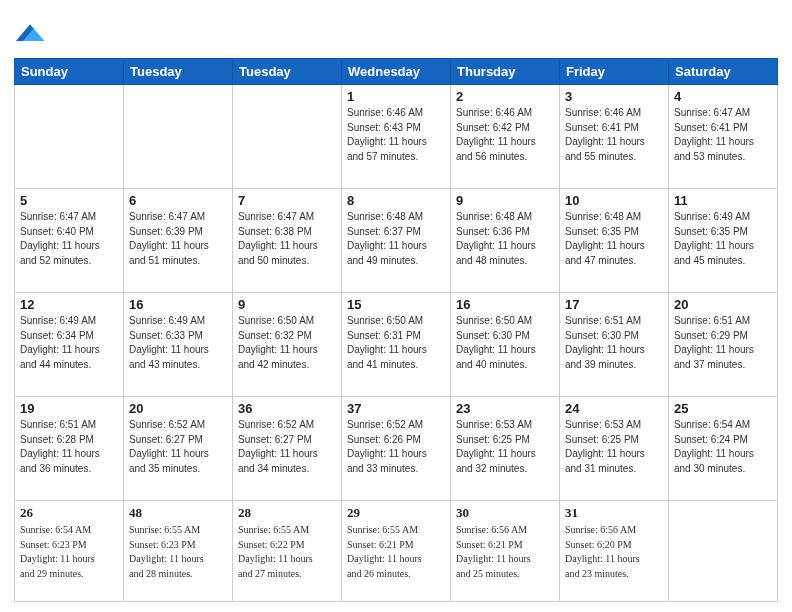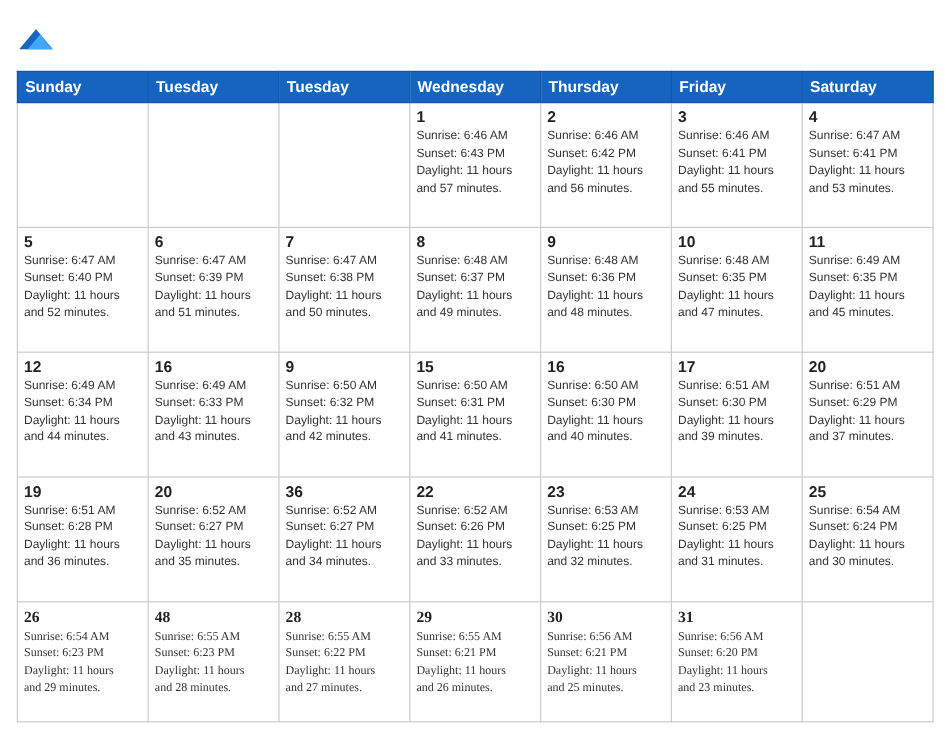--- a/index.html
+++ b/index.html
@@ -285,21 +285,21 @@
 and 35 minutes.</div>
           </td>
           <td class="row-shade">
             <span class="day-num">36</span>
             <div class="day-info" style="white-space: pre-line;">Sunrise: 6:52 AM
 Sunset: 6:27 PM
 Daylight: 11 hours
 and 34 minutes.</div>
           </td>
           <td class="row-shade">
-            <span class="day-num">22</span>
+            <span class="day-num">37</span>
             <div class="day-info" style="white-space: pre-line;">Sunrise: 6:52 AM
 Sunset: 6:26 PM
 Daylight: 11 hours
 and 33 minutes.</div>
           </td>
           <td class="row-shade">
             <span class="day-num">23</span>
             <div class="day-info" style="white-space: pre-line;">Sunrise: 6:53 AM
 Sunset: 6:25 PM
 Daylight: 11 hours

